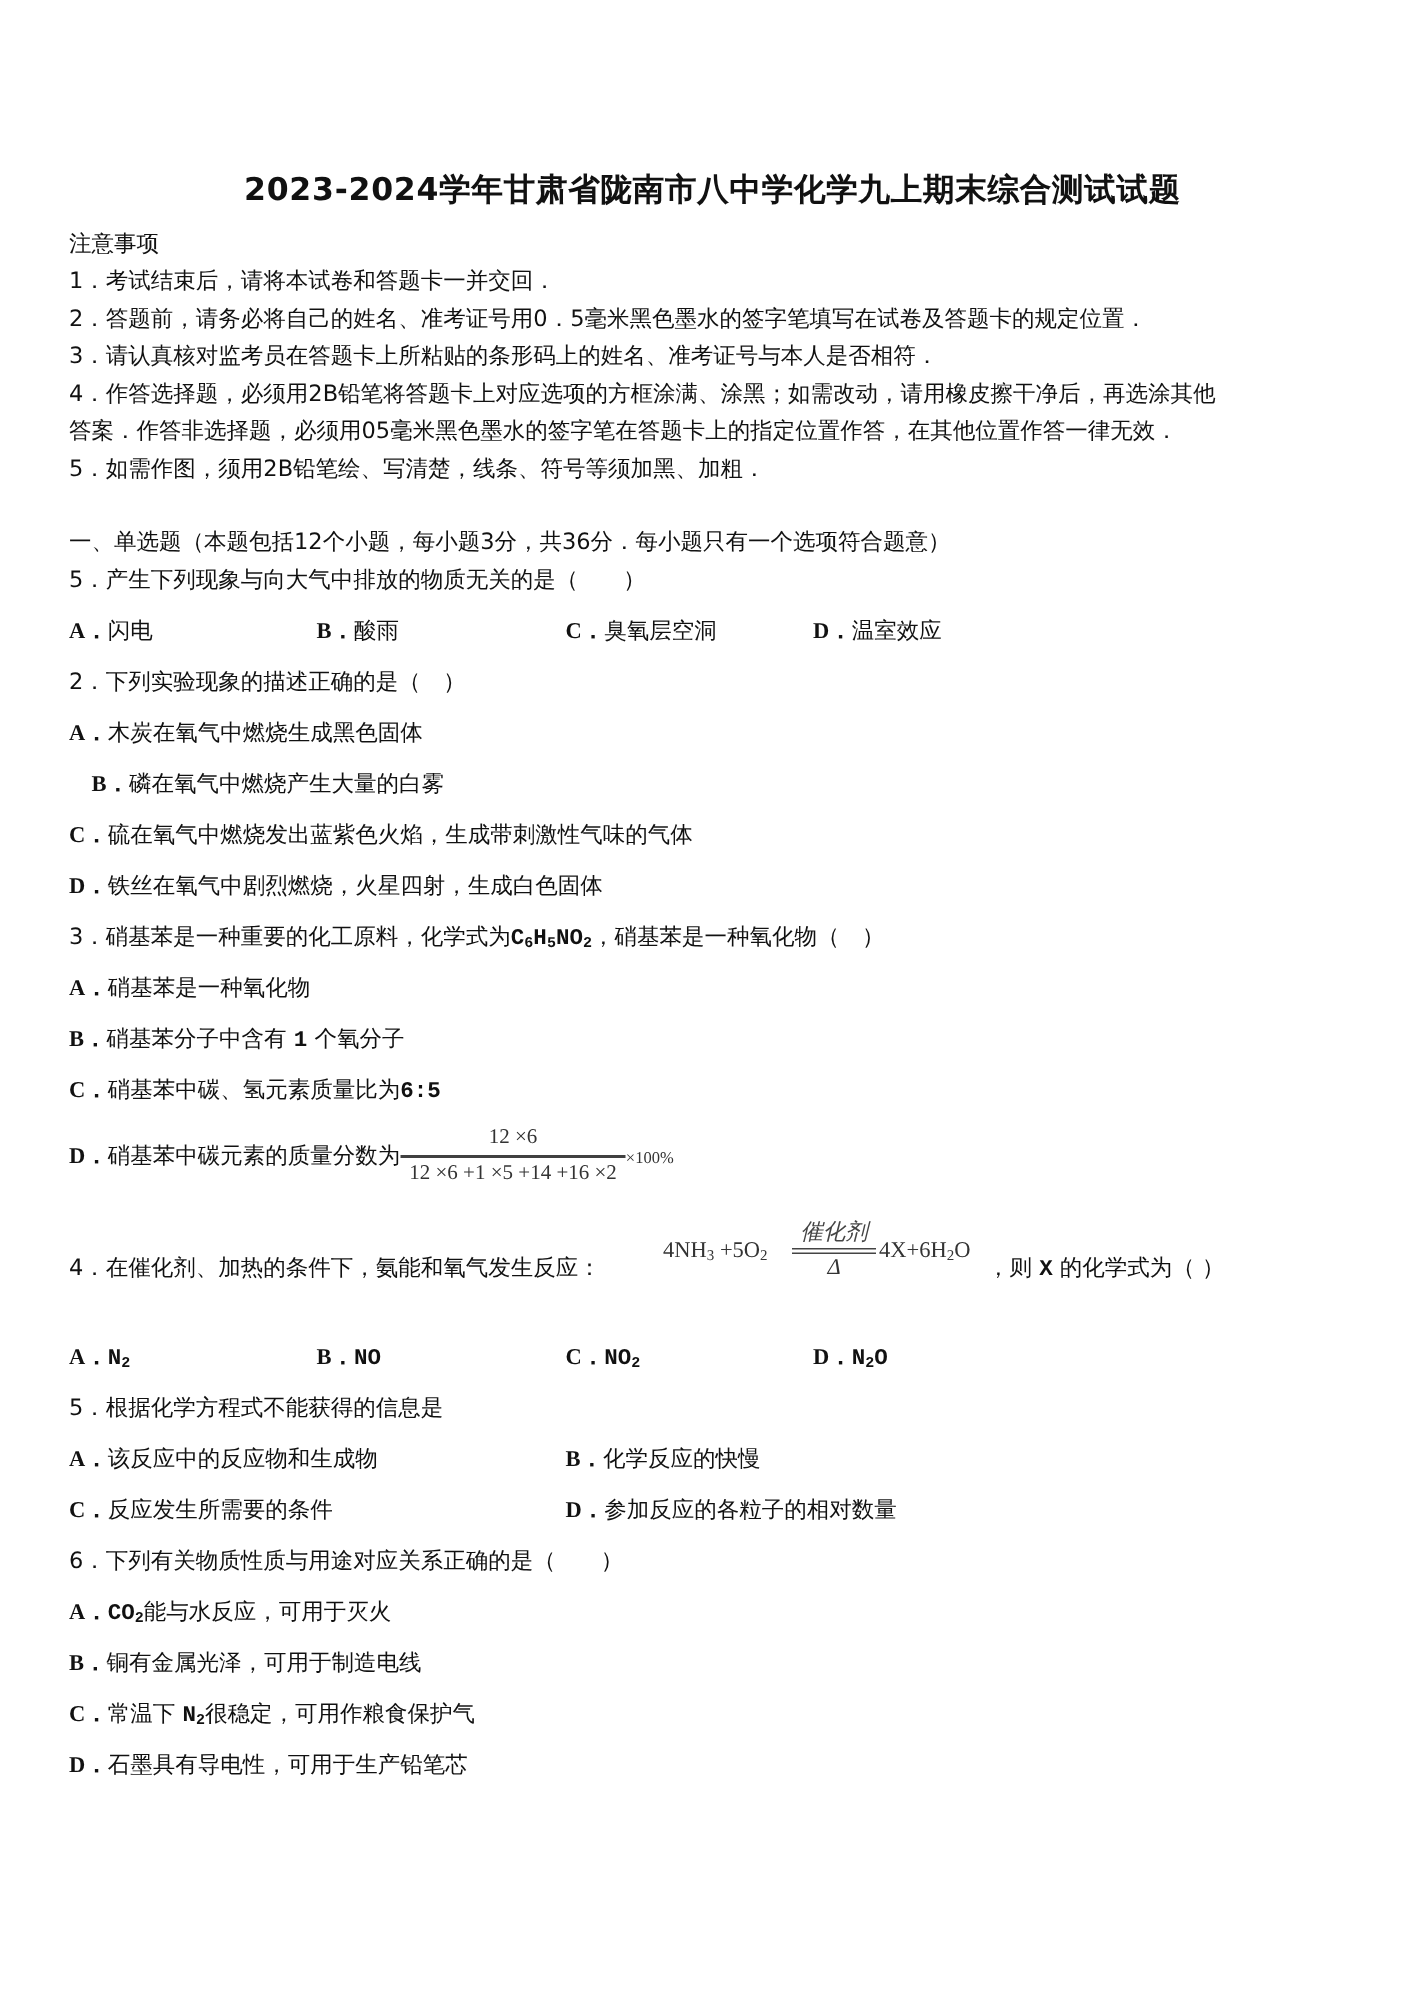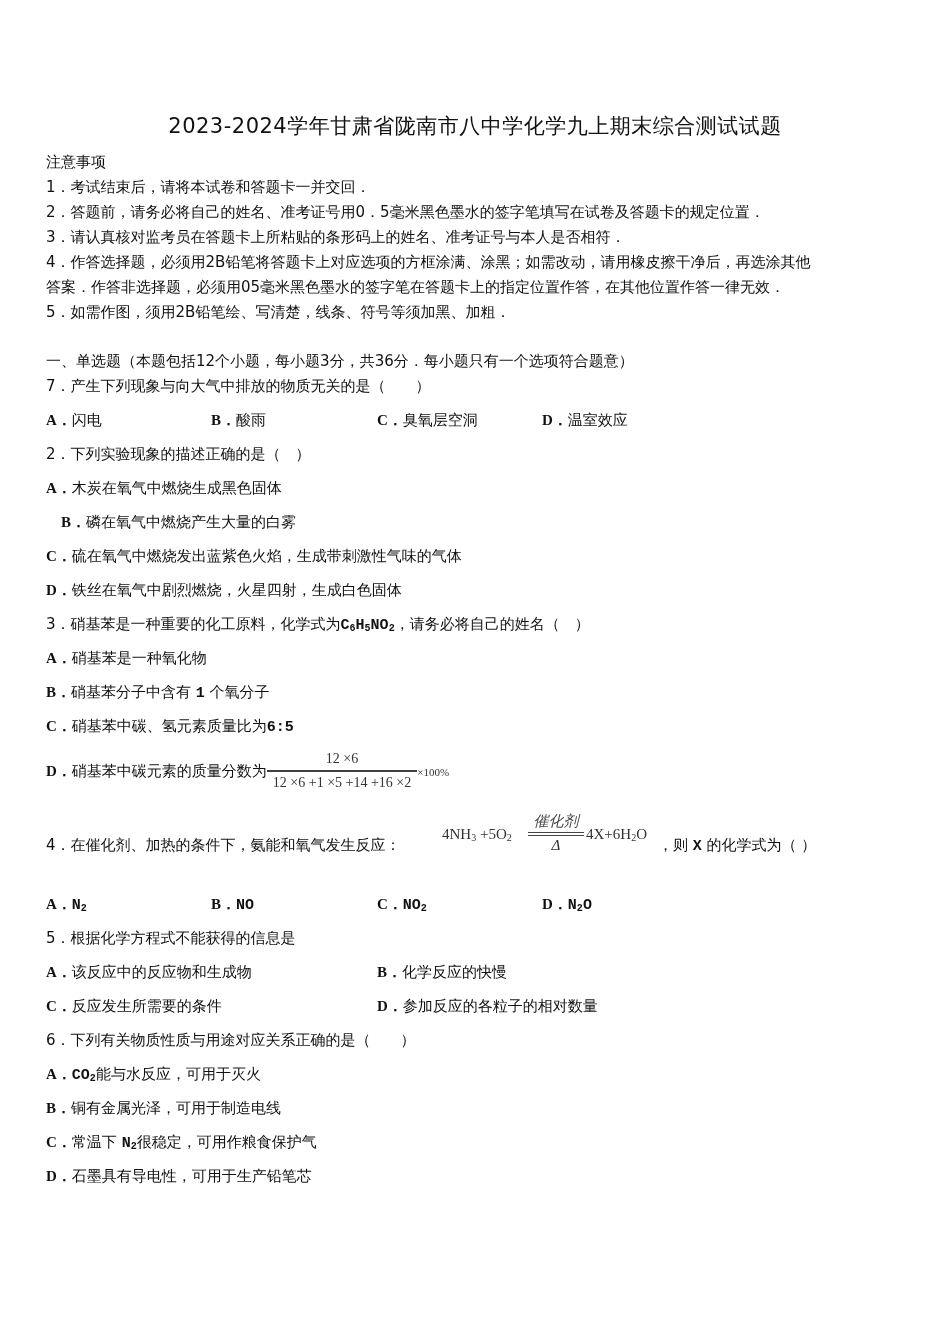--- a/index.html
+++ b/index.html
@@ -1,18 +1,18 @@
 <!DOCTYPE html>
 <html><head>
 <meta charset="utf-8">
 <style>
   html, body { margin:0; padding:0; background:#ffffff; }
   body { width:950px; height:1344px; position:relative; overflow:hidden; color:#111; font-family:"DejaVu Sans", sans-serif; }
   .page { position:absolute; left:0; top:0; width:950px; height:1344px; }
-  .title { position:absolute; left:0; width:950px; top:112px; text-align:center; font-size:21px; font-weight:normal; letter-spacing:0.5px; font-family:"DejaVu Sans", sans-serif; }
+  .title { position:absolute; left:0; width:950px; top:112px; text-align:center; font-size:21px; font-weight:bold; letter-spacing:0.5px; font-family:"DejaVu Sans", sans-serif; }
   .line { position:absolute; left:46px; font-size:15px; line-height:20px; white-space:nowrap; }
   .notes .line { font-size:15px; }
   .lbl { font-family:"Liberation Serif", serif; font-weight:bold; }
   .lat { font-family:Liberation Mono, monospace; font-weight:bold; }
   .col { position:absolute; white-space:nowrap; font-size:15px; line-height:20px; }
   sub { font-size:10px; vertical-align:-2px; line-height:0; }
   .frac { display:inline-block; vertical-align:middle; text-align:center; font-family:"Liberation Serif", serif; font-weight:normal; color:#333; font-size:14px; }
   .frac .num { display:block; padding:0 6px 2px 6px; border-bottom:2px solid #404040; }
   .frac .den { display:block; padding:2px 6px 0 6px; }
   .serif-n { font-family:"Liberation Serif", serif; color:#333; font-size:11px; }
@@ -36,38 +36,38 @@
     <div class="line" style="top:202px;">2．答题前，请务必将自己的姓名、准考证号用0．5毫米黑色墨水的签字笔填写在试卷及答题卡的规定位置．</div>
     <div class="line" style="top:227px;">3．请认真核对监考员在答题卡上所粘贴的条形码上的姓名、准考证号与本人是否相符．</div>
     <div class="line" style="top:252px;">4．作答选择题，必须用2B铅笔将答题卡上对应选项的方框涂满、涂黑；如需改动，请用橡皮擦干净后，再选涂其他</div>
     <div class="line" style="top:277px;">答案．作答非选择题，必须用05毫米黑色墨水的签字笔在答题卡上的指定位置作答，在其他位置作答一律无效．</div>
     <div class="line" style="top:302px;">5．如需作图，须用2B铅笔绘、写清楚，线条、符号等须加黑、加粗．</div>
   </div>
 
   <div class="line" style="top:351px;">一、单选题（本题包括12个小题，每小题3分，共36分．每小题只有一个选项符合题意）</div>
 
   <div>
-    <div class="line" style="top:376px;">7．产生下列现象与向大气中排放的物质无关的是（　　）</div>
+    <div class="line" style="top:376px;">5．产生下列现象与向大气中排放的物质无关的是（　　）</div>
     <div class="col" style="left:46px; top:410px;"><span class="lbl">A．</span><span>闪电</span></div>
     <div class="col" style="left:211px; top:410px;"><span class="lbl">B．</span><span>酸雨</span></div>
     <div class="col" style="left:377px; top:410px;"><span class="lbl">C．</span><span>臭氧层空洞</span></div>
     <div class="col" style="left:542px; top:410px;"><span class="lbl">D．</span><span>温室效应</span></div>
   </div>
 
   <div>
     <div class="line" style="top:444px;">2．下列实验现象的描述正确的是（　）</div>
     <div class="col" style="left:46px; top:478px;"><span class="lbl">A．</span><span>木炭在氧气中燃烧生成黑色固体</span></div>
     <div class="col" style="left:61px; top:512px;"><span class="lbl">B．</span><span>磷在氧气中燃烧产生大量的白雾</span></div>
     <div class="col" style="left:46px; top:546px;"><span class="lbl">C．</span><span>硫在氧气中燃烧发出蓝紫色火焰，生成带刺激性气味的气体</span></div>
     <div class="col" style="left:46px; top:580px;"><span class="lbl">D．</span><span>铁丝在氧气中剧烈燃烧，火星四射，生成白色固体</span></div>
   </div>
 
   <div>
     <div class="line" style="top:614px;">
-      <span>3．硝基苯是一种重要的化工原料，化学式为</span><span class="lat"><span>C</span><sub>6</sub><span>H</span><sub>5</sub><span>NO</span><sub>2</sub></span><span>，请务必将自己的姓名（　）</span>
+      <span>3．硝基苯是一种重要的化工原料，化学式为</span><span class="lat"><span>C</span><sub>6</sub><span>H</span><sub>5</sub><span>NO</span><sub>2</sub></span><span>，硝基苯是一种氧化物（　）</span>
     </div>
     <div class="col" style="left:46px; top:648px;"><span class="lbl">A．</span><span>硝基苯是一种氧化物</span></div>
     <div class="col" style="left:46px; top:682px;"><span class="lbl">B．</span><span>硝基苯分子中含有</span> <span class="lat">1</span> <span>个氧分子</span></div>
     <div class="col" style="left:46px; top:716px;"><span class="lbl">C．</span><span>硝基苯中碳、氢元素质量比为</span><span class="lat">6:5</span></div>
     <div class="col" style="left:46px; top:750px; line-height:40px;">
       <span class="lbl">D．</span><span>硝基苯中碳元素的质量分数为</span><span class="frac"><span class="num" style="line-height:18px;">12 ×6</span><span class="den" style="line-height:18px;">12 ×6 +1 ×5 +14 +16 ×2</span></span><span class="serif-n">×100%</span>
     </div>
   </div>
 
   <div>

